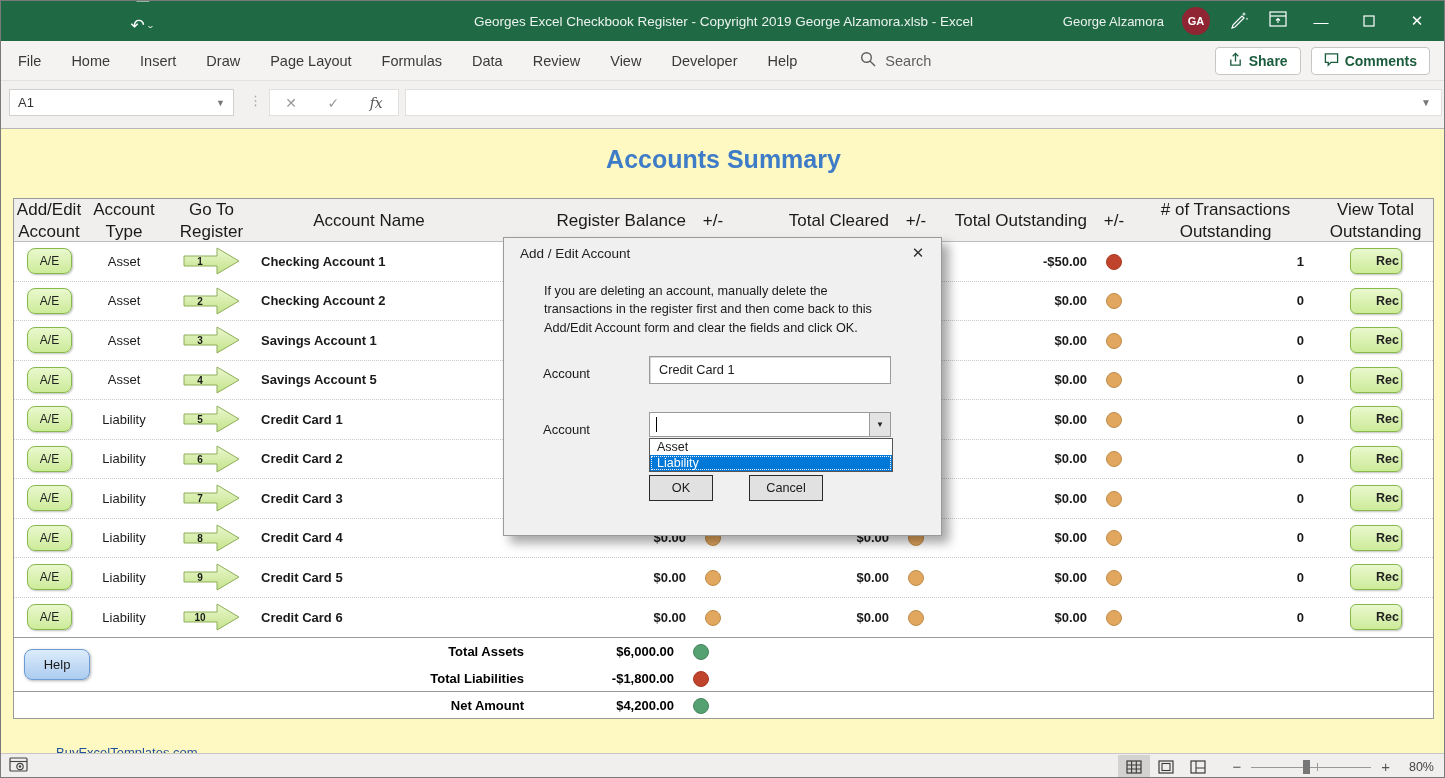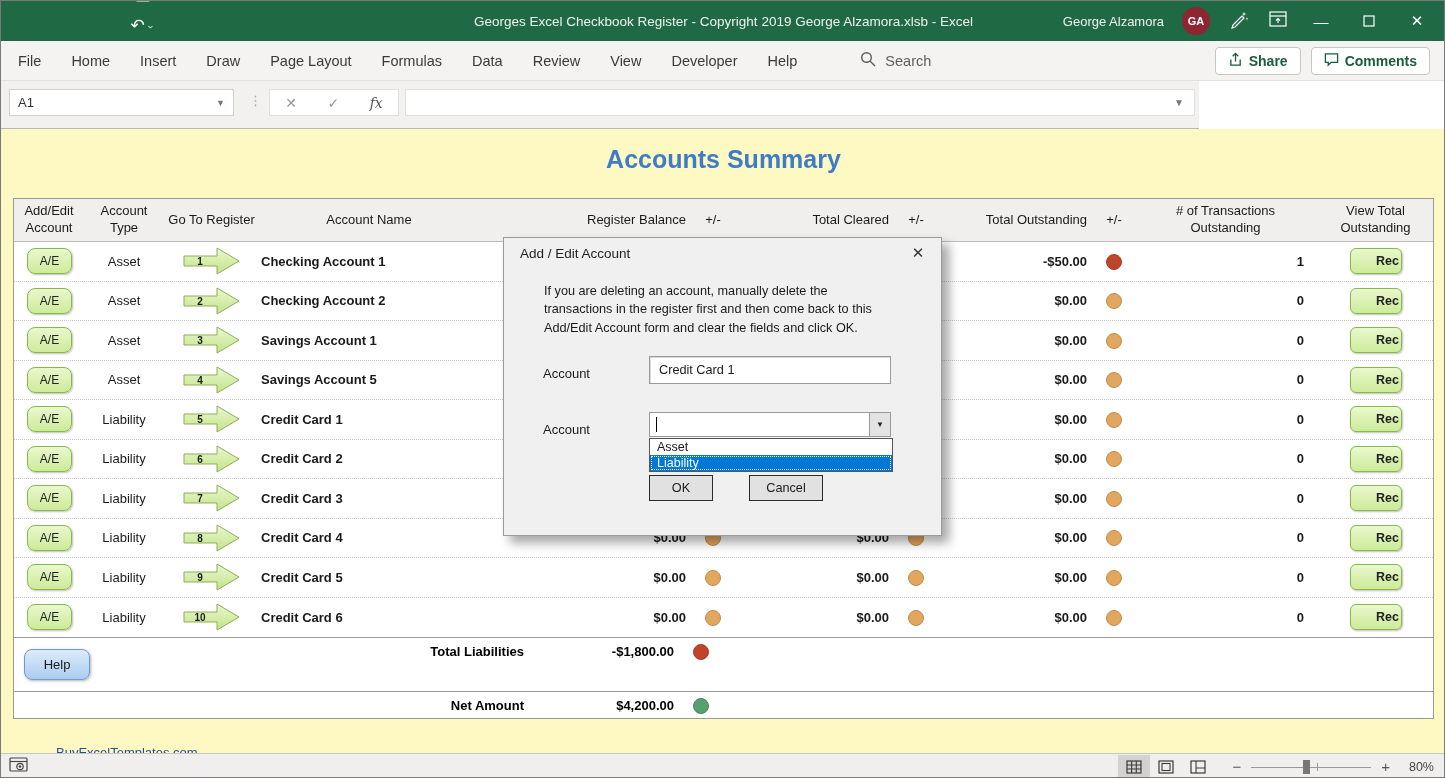--- a/index.html
+++ b/index.html
@@ -33,21 +33,21 @@
   .tabsrow{ position:absolute; left:0; top:40px; width:1445px; height:40px; background:#f5f3f2;
             display:flex; align-items:center; border-bottom:1px solid #e3e1df;}
   .tabs{ display:flex; align-items:center; gap:0; padding-left:2px;}
   .tab{ padding:0 15px; font-size:14.5px; color:#3b3a39; height:40px; display:flex; align-items:center; cursor:pointer;}
   .searchbox{ display:flex; align-items:center; gap:9px; margin-left:48px; color:#605e5c; font-size:14.5px;}
   .tabs-right{ margin-left:auto; display:flex; gap:10px; padding-right:16px;}
   .pillbtn{ display:flex; align-items:center; gap:6px; background:#fff; border:1px solid #c8c6c4;
             border-radius:4px; padding:4px 12px; font-size:14px; color:#1b5c3c; font-weight:600;}
 
   
-  .fbar{ position:absolute; left:0; top:80px; width:1198px; height:48px; background:#f3f1f0;
+  .fbar{ position:absolute; left:0; top:80px; width:1445px; height:48px; background:#f3f1f0;
          border-bottom:1px solid #b9b7b5;}
   .namebox{ position:absolute; left:8px; top:8px; width:225px; height:27px; background:#fff;
             border:1px solid #d2d0ce; display:flex; align-items:center; padding:0 8px; font-size:13px; color:#333;}
   .namebox .nb-arrow{ margin-left:auto; font-size:9px; color:#777;}
   .fdots{ position:absolute; left:248px; top:12px; color:#a5a3a1; font-size:13px; letter-spacing:0;}
   .fbtns{ position:absolute; left:268px; top:8px; width:130px; height:27px; background:#fff;
           border:1px solid #e2e0de; display:flex; align-items:center; justify-content:space-around;}
   .fbtn{ color:#9a9896; font-size:14px;}
   .fx{ font-family:"DejaVu Serif", serif; font-style:italic; color:#555; font-size:14px;}
   .finput{ position:absolute; left:404px; top:8px; right:4px; height:27px; background:#fff;
@@ -55,21 +55,21 @@
            padding:0 10px; font-size:13px; color:#333;}
   .finput .fb-chev{ color:#777; font-size:10px;}
 
   
   .sheet{ position:absolute; left:0; top:128px; width:1445px; height:624px; background:#fef9c3; overflow:hidden;}
   .sheet-title{ position:absolute; left:0; top:16px; width:1445px; text-align:center;
                 font-size:25px; font-weight:700; color:#3E7CC7;}
   .acct-table{ position:absolute; left:12px; top:69px; width:1421px; border:1px solid #9a9a9a; background:#fff;}
   .trow{ display:grid; grid-template-columns:70px 80px 95px 220px 215px 38px 165px 38px 160px 38px 185px 1fr;
          align-items:center;}
-  .thead{ height:43px; background:#f0efee; border-bottom:1px solid #bdbdbd; font-size:13px; color:#1a1a1a;}
+  .thead{ height:43px; background:#f0efee; border-bottom:1px solid #bdbdbd; font-size:17px; color:#1a1a1a;}
   .hdr{ white-space:pre-line; text-align:center; line-height:1.3;}
   .hdr.r{ text-align:right; padding-right:8px;}
   .drow{ height:39.5px; border-bottom:1px dotted #c9c9c9; font-size:13px; color:#1a1a1a;}
   .drow:last-child{ border-bottom:none;}
   .c-center{ text-align:center;}
   .c-right{ text-align:right; padding-right:8px; font-weight:700;}
   .c-name{ font-weight:700; padding-left:2px;}
   .ae-btn{ width:45px; height:26px; margin-left:13px; border-radius:8px;
            background:linear-gradient(#e9f8cd,#cdeb9a); border:1px solid #86b84a;
            font-size:12px; color:#222; display:flex; align-items:center; justify-content:center;
@@ -538,20 +538,26 @@
             <div class="c-right" style="padding-right:14px">0</div>
             <div>
               <span class="rec-btn">Rec</span>
             </div>
           </div>
         </div>
 
       <div class="tfootA">
         <div class="help-btn">Help</div>
         <div class="total-line">
+          <div class="tlabel">Total Assets</div>
+          <div class="tvalue">$6,000.00</div>
+          <div class="pmcell"><span class="circle green"></span></div>
+          <div></div>
+        </div>
+        <div class="total-line">
           <div class="tlabel">Total Liabilities</div>
           <div class="tvalue">-$1,800.00</div>
           <div class="pmcell"><span class="circle red"></span></div>
           <div></div>
         </div>
       </div>
       <div class="tfootB">
         <div class="total-line">
           <div class="tlabel">Net Amount</div>
           <div class="tvalue">$4,200.00</div>

